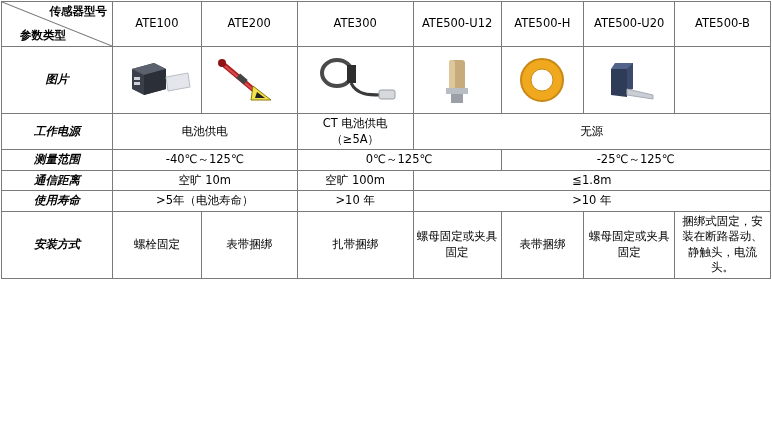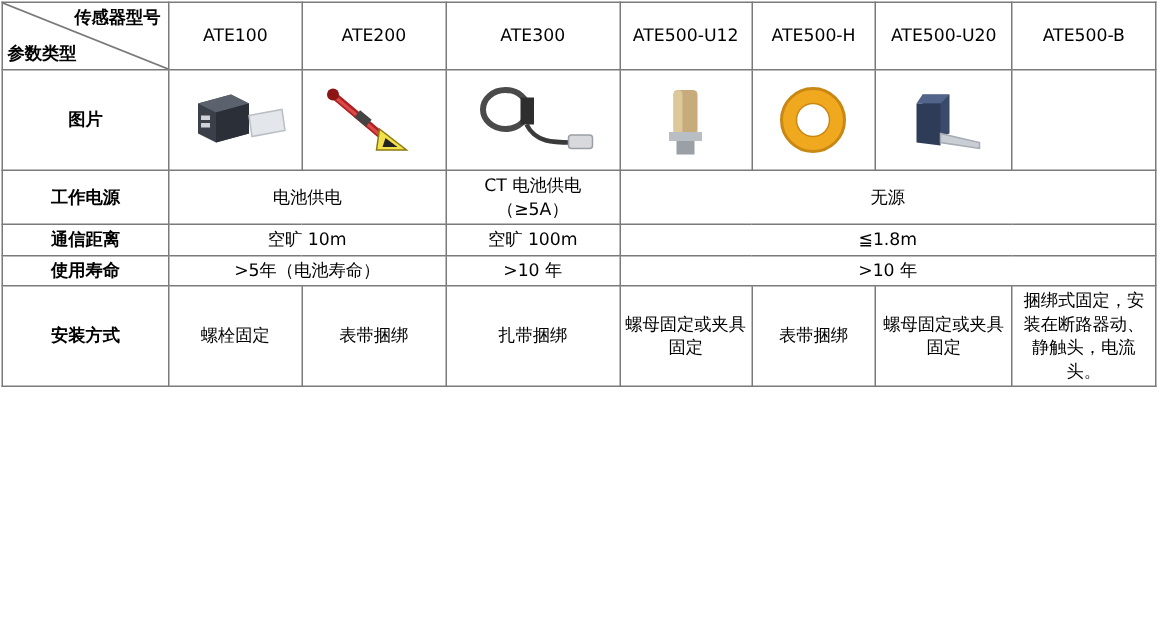--- a/index.html
+++ b/index.html
@@ -47,31 +47,32 @@
   .hdr-top {
     position: absolute;
     top: 2px;
     right: 5px;
     font-size: 11.5px;
     font-weight: bold;
   }
   .hdr-bot {
     position: absolute;
     bottom: 2px;
-    left: 3px;
+    left: 18px;
     font-size: 11.5px;
     font-weight: bold;
   }
   .model-head {
     font-size: 11.5px;
     height: 40px;
   }
   .rowlabel {
     font-weight: bold;
     font-size: 12.5px;
+    font-style: italic;
   }
   .img-row td { height: 62px; }
   .install-row td { height: 58px; font-size: 11.5px; }
   .usage-row td { height: 48px; font-size: 11.5px; }
   .cellimg {
     display: flex;
     align-items: center;
     justify-content: center;
     height: 58px;
   }
@@ -185,20 +186,26 @@
       <tr>
         <td class="rowlabel">工作电源</td>
         <td colspan="2">电池供电</td>
         <td>CT 电池供电（≥5A）</td>
         <td colspan="4">无源</td>
       </tr>
 
 
 
 
+      <tr>
+        <td class="rowlabel">测量范围</td>
+        <td colspan="2">-40℃～125℃</td>
+        <td colspan="2">0℃～125℃</td>
+        <td colspan="3">-25℃～125℃</td>
+      </tr>
 
 
       <tr>
         <td class="rowlabel">通信距离</td>
         <td colspan="2">空旷 10m</td>
         <td>空旷 100m</td>
         <td colspan="4">≦1.8m</td>
       </tr>
 
       <tr>

